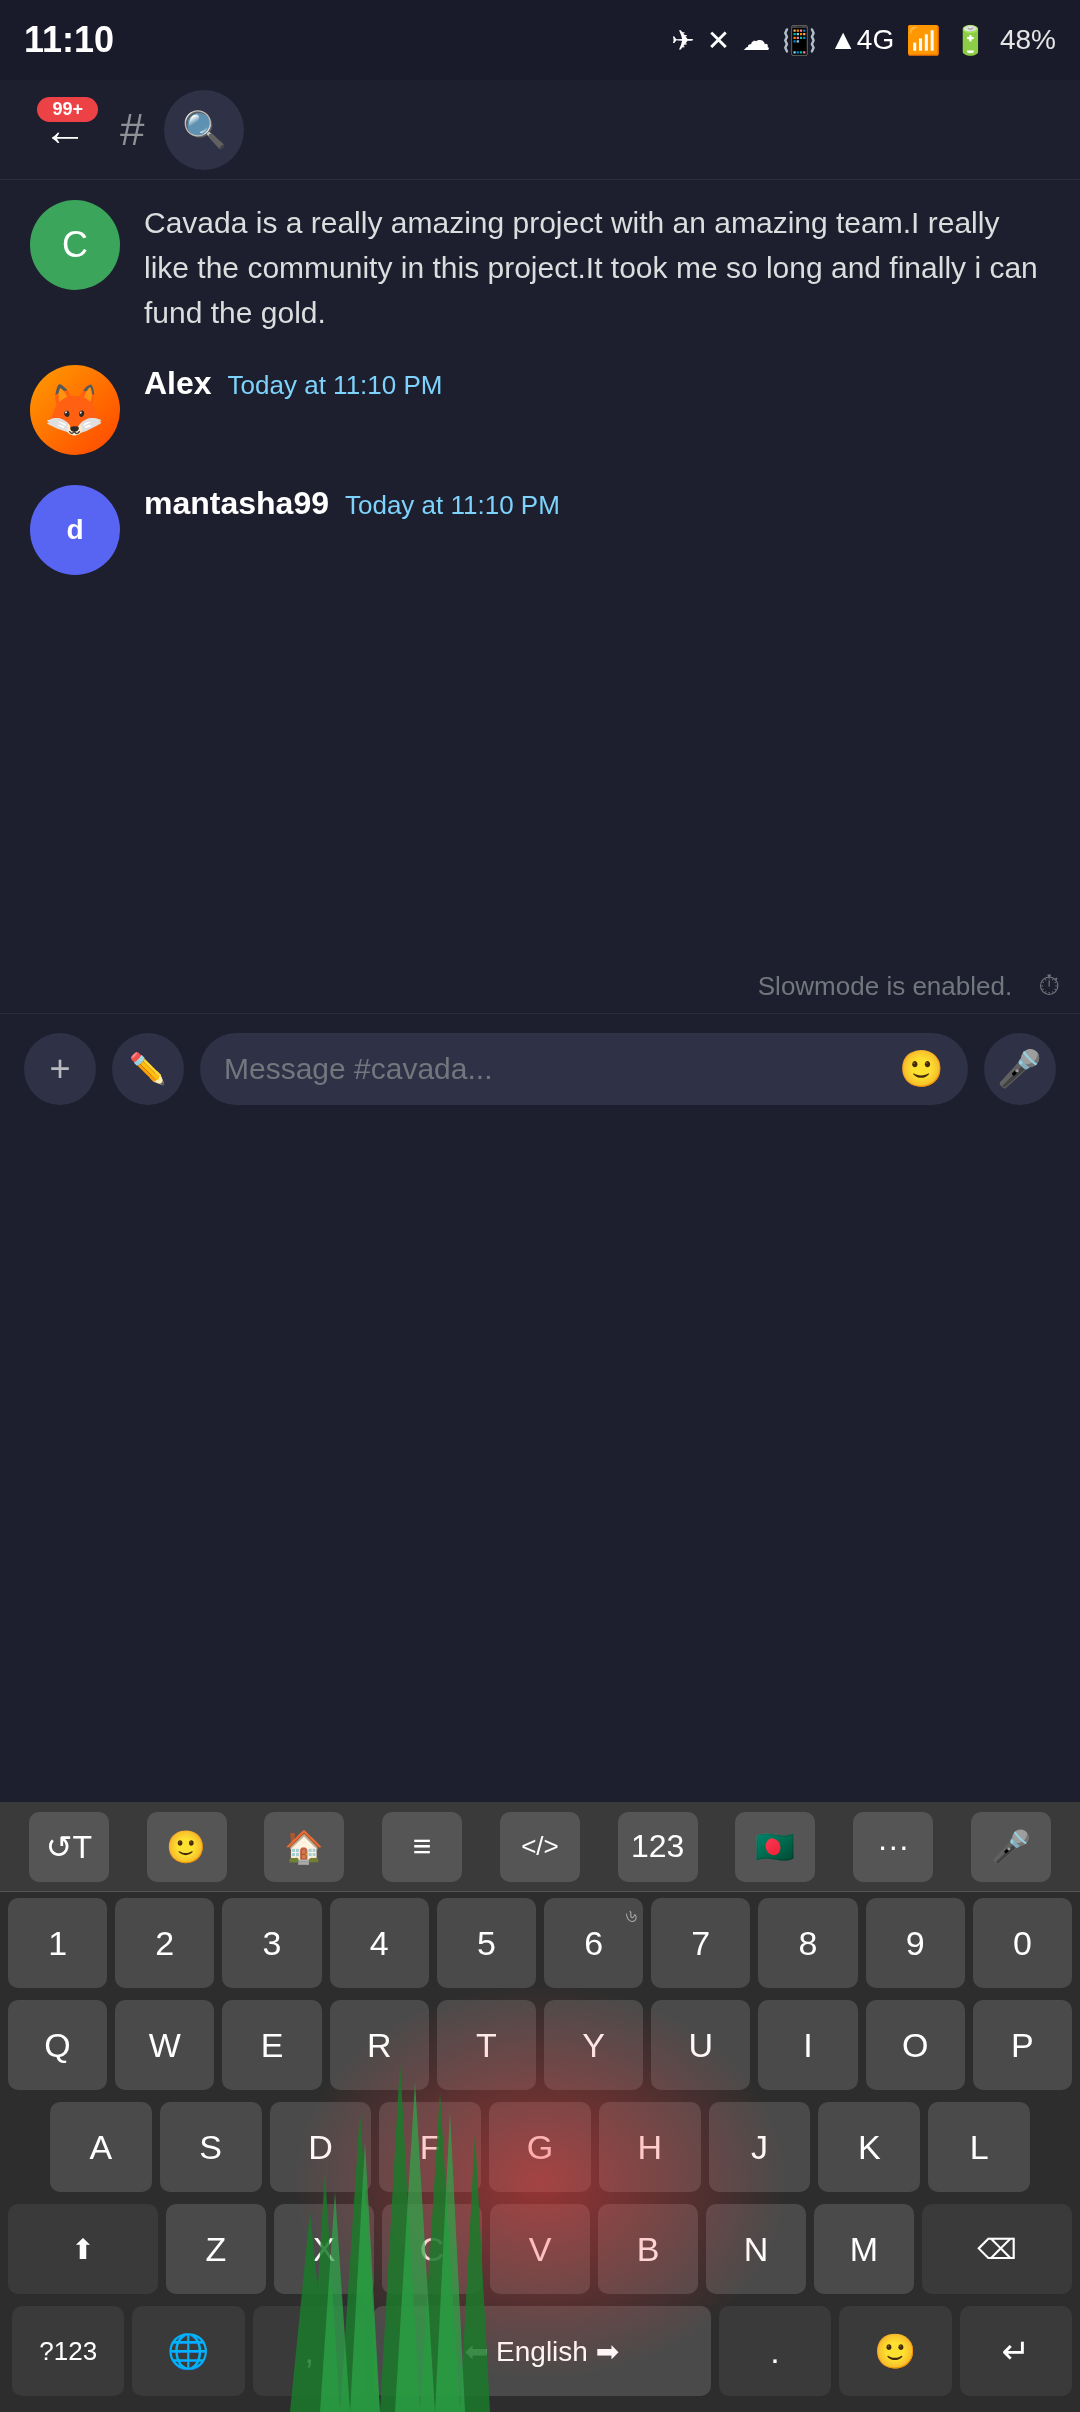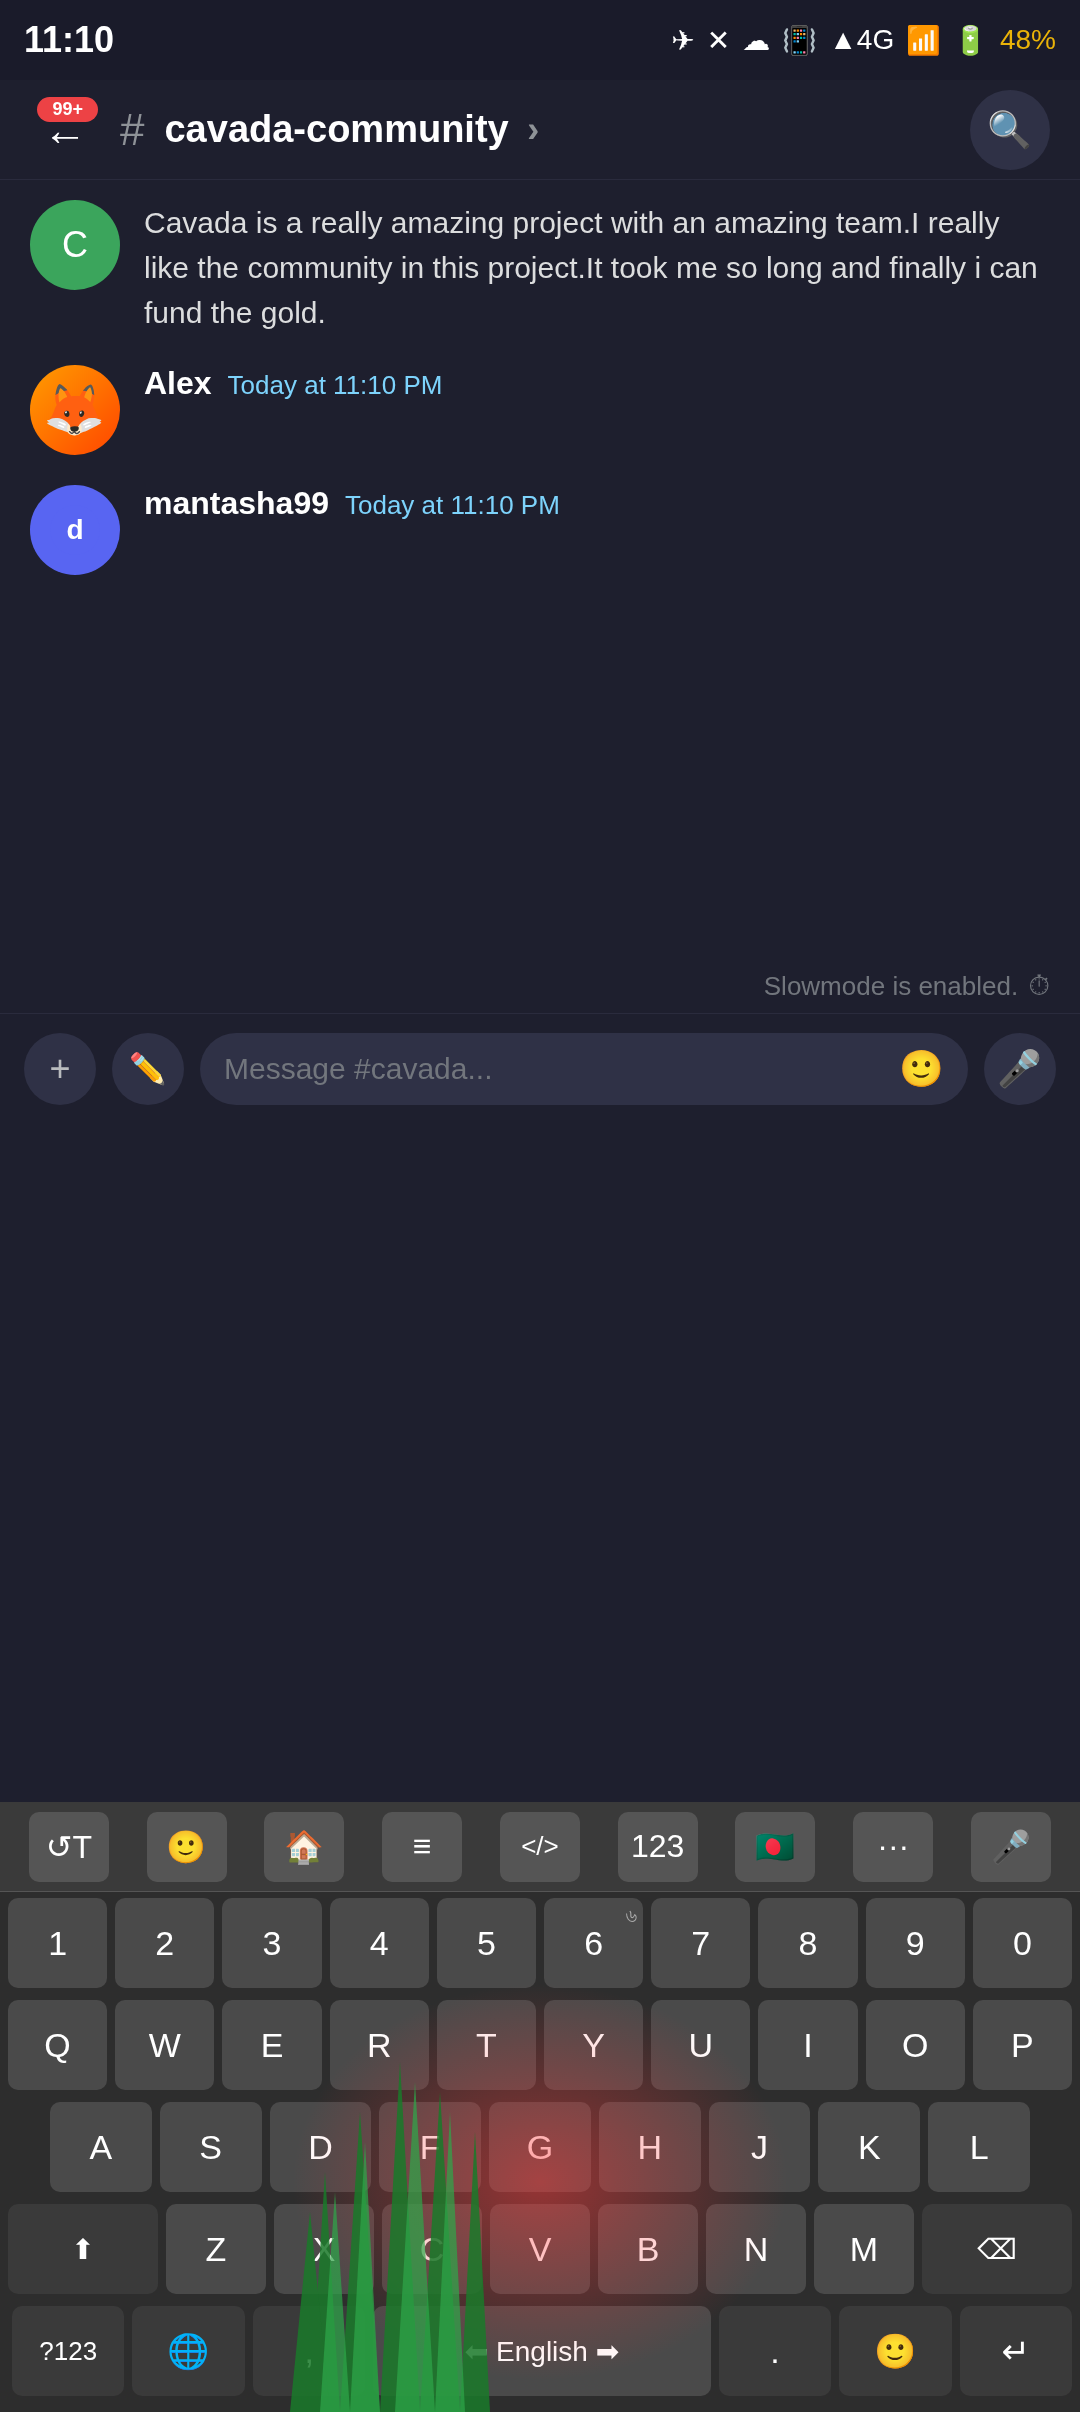--- a/index.html
+++ b/index.html
@@ -29,21 +29,21 @@
       font-weight: 600;
       color: #ffffff;
     }
     .status-icons {
       display: flex;
       align-items: center;
       gap: 12px;
       color: #ffffff;
       font-size: 28px;
     }
-    .battery-text { font-size: 28px; color: #eab308; }
+    .battery-text { font-size: 28px; color: #e5e5e5; }
 
     
     .header {
       width: 100%;
       height: 100px;
       background: #1e1f2e;
       display: flex;
       align-items: center;
       padding: 0 30px;
       gap: 20px;
@@ -148,27 +148,27 @@
     }
     .message-text {
       font-size: 30px;
       line-height: 1.5;
       color: #dcddde;
     }
 
     
     .slowmode-bar {
       text-align: right;
-      padding: 10px 30px;
+      padding: 10px 20px;
       color: #72767d;
       font-size: 26px;
       display: flex;
       align-items: center;
       justify-content: flex-end;
-      gap: 10px;
+      gap: 26px;
     }
 
     
     .input-bar {
       width: 100%;
       height: 110px;
       background: #1e1f2e;
       display: flex;
       align-items: center;
       padding: 0 24px;
@@ -360,24 +360,20 @@
     <span class="battery-text">48%</span>
   </div>
 </div>
 
 <div class="header">
   <div class="back-btn">
     <span style="font-size:44px;color:#fff;">←</span>
     <span class="badge">99+</span>
   </div>
   <span class="channel-hash">#</span>
-  <span class="channel-name">
-    <span>cavada-community</span>
-    <span style="color:#8e9297;font-size:36px;margin-left:8px;">›</span>
-  </span>
   <div class="search-btn">
     <span style="font-size:36px;color:#b9bbbe;">🔍</span>
   </div>
 </div>
 
 <div class="chat-area">
 
   <div class="message">
     <div class="avatar avatar-green">
       <span style="color:white;font-size:36px;">C</span>

